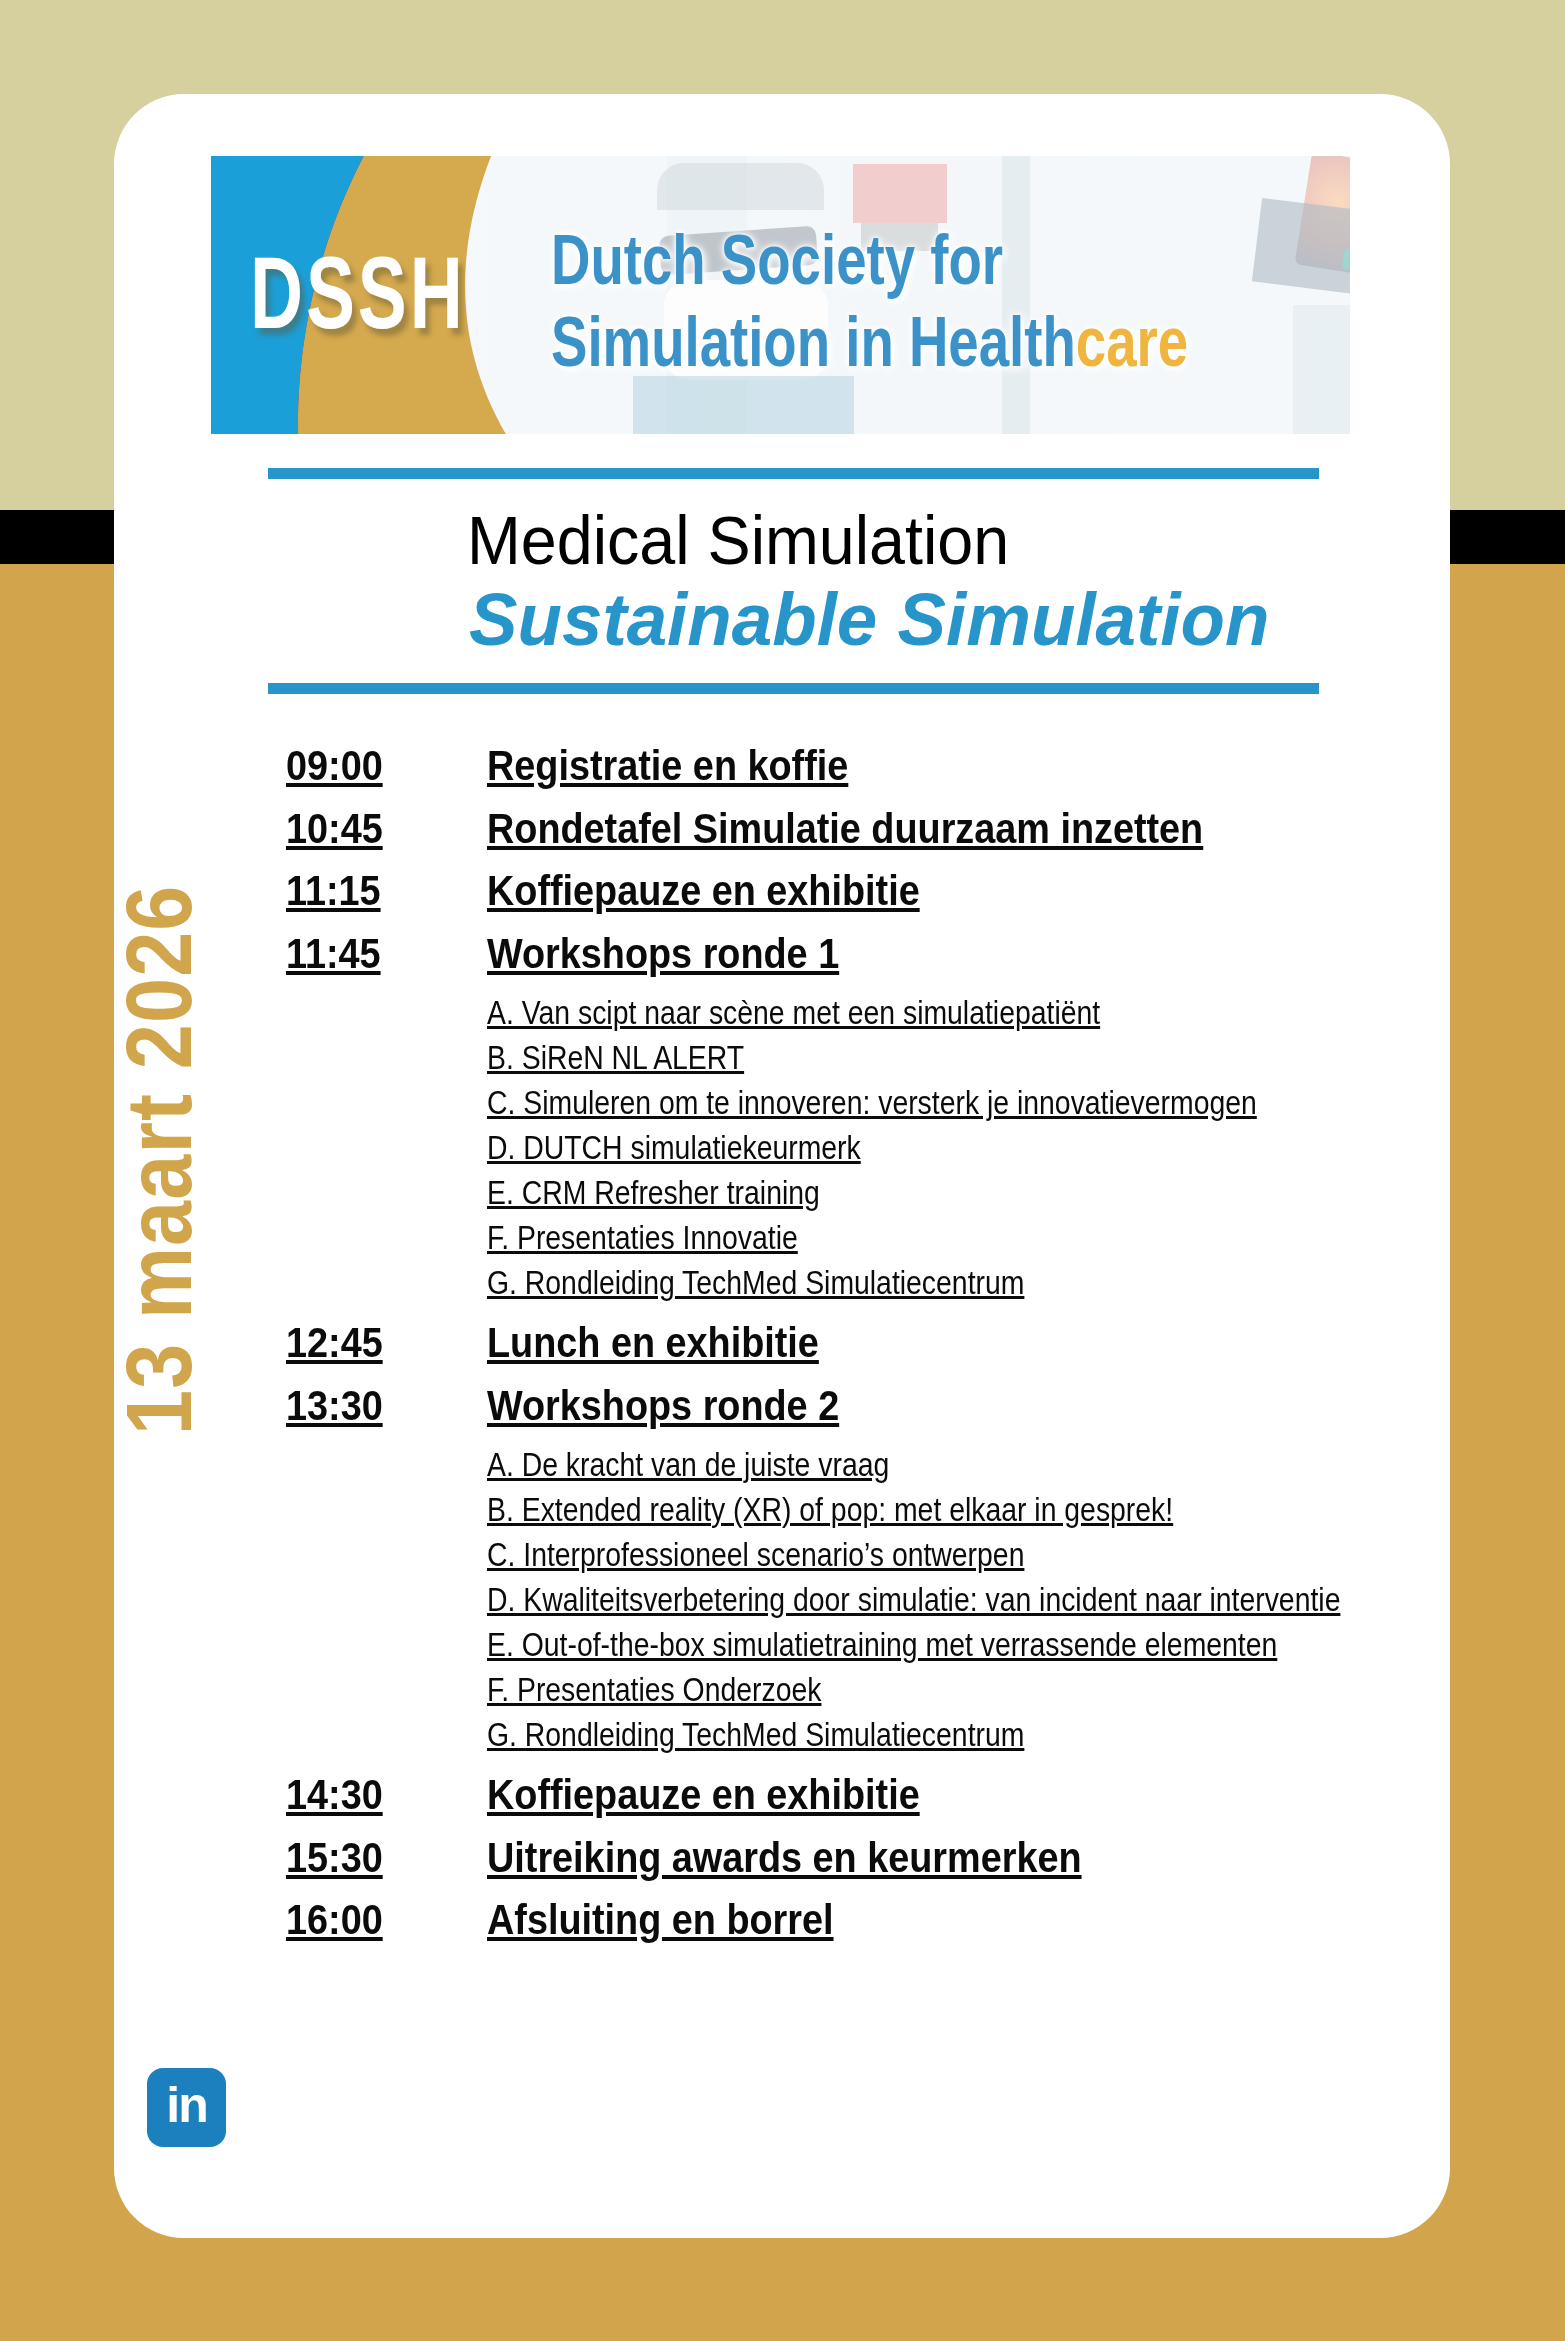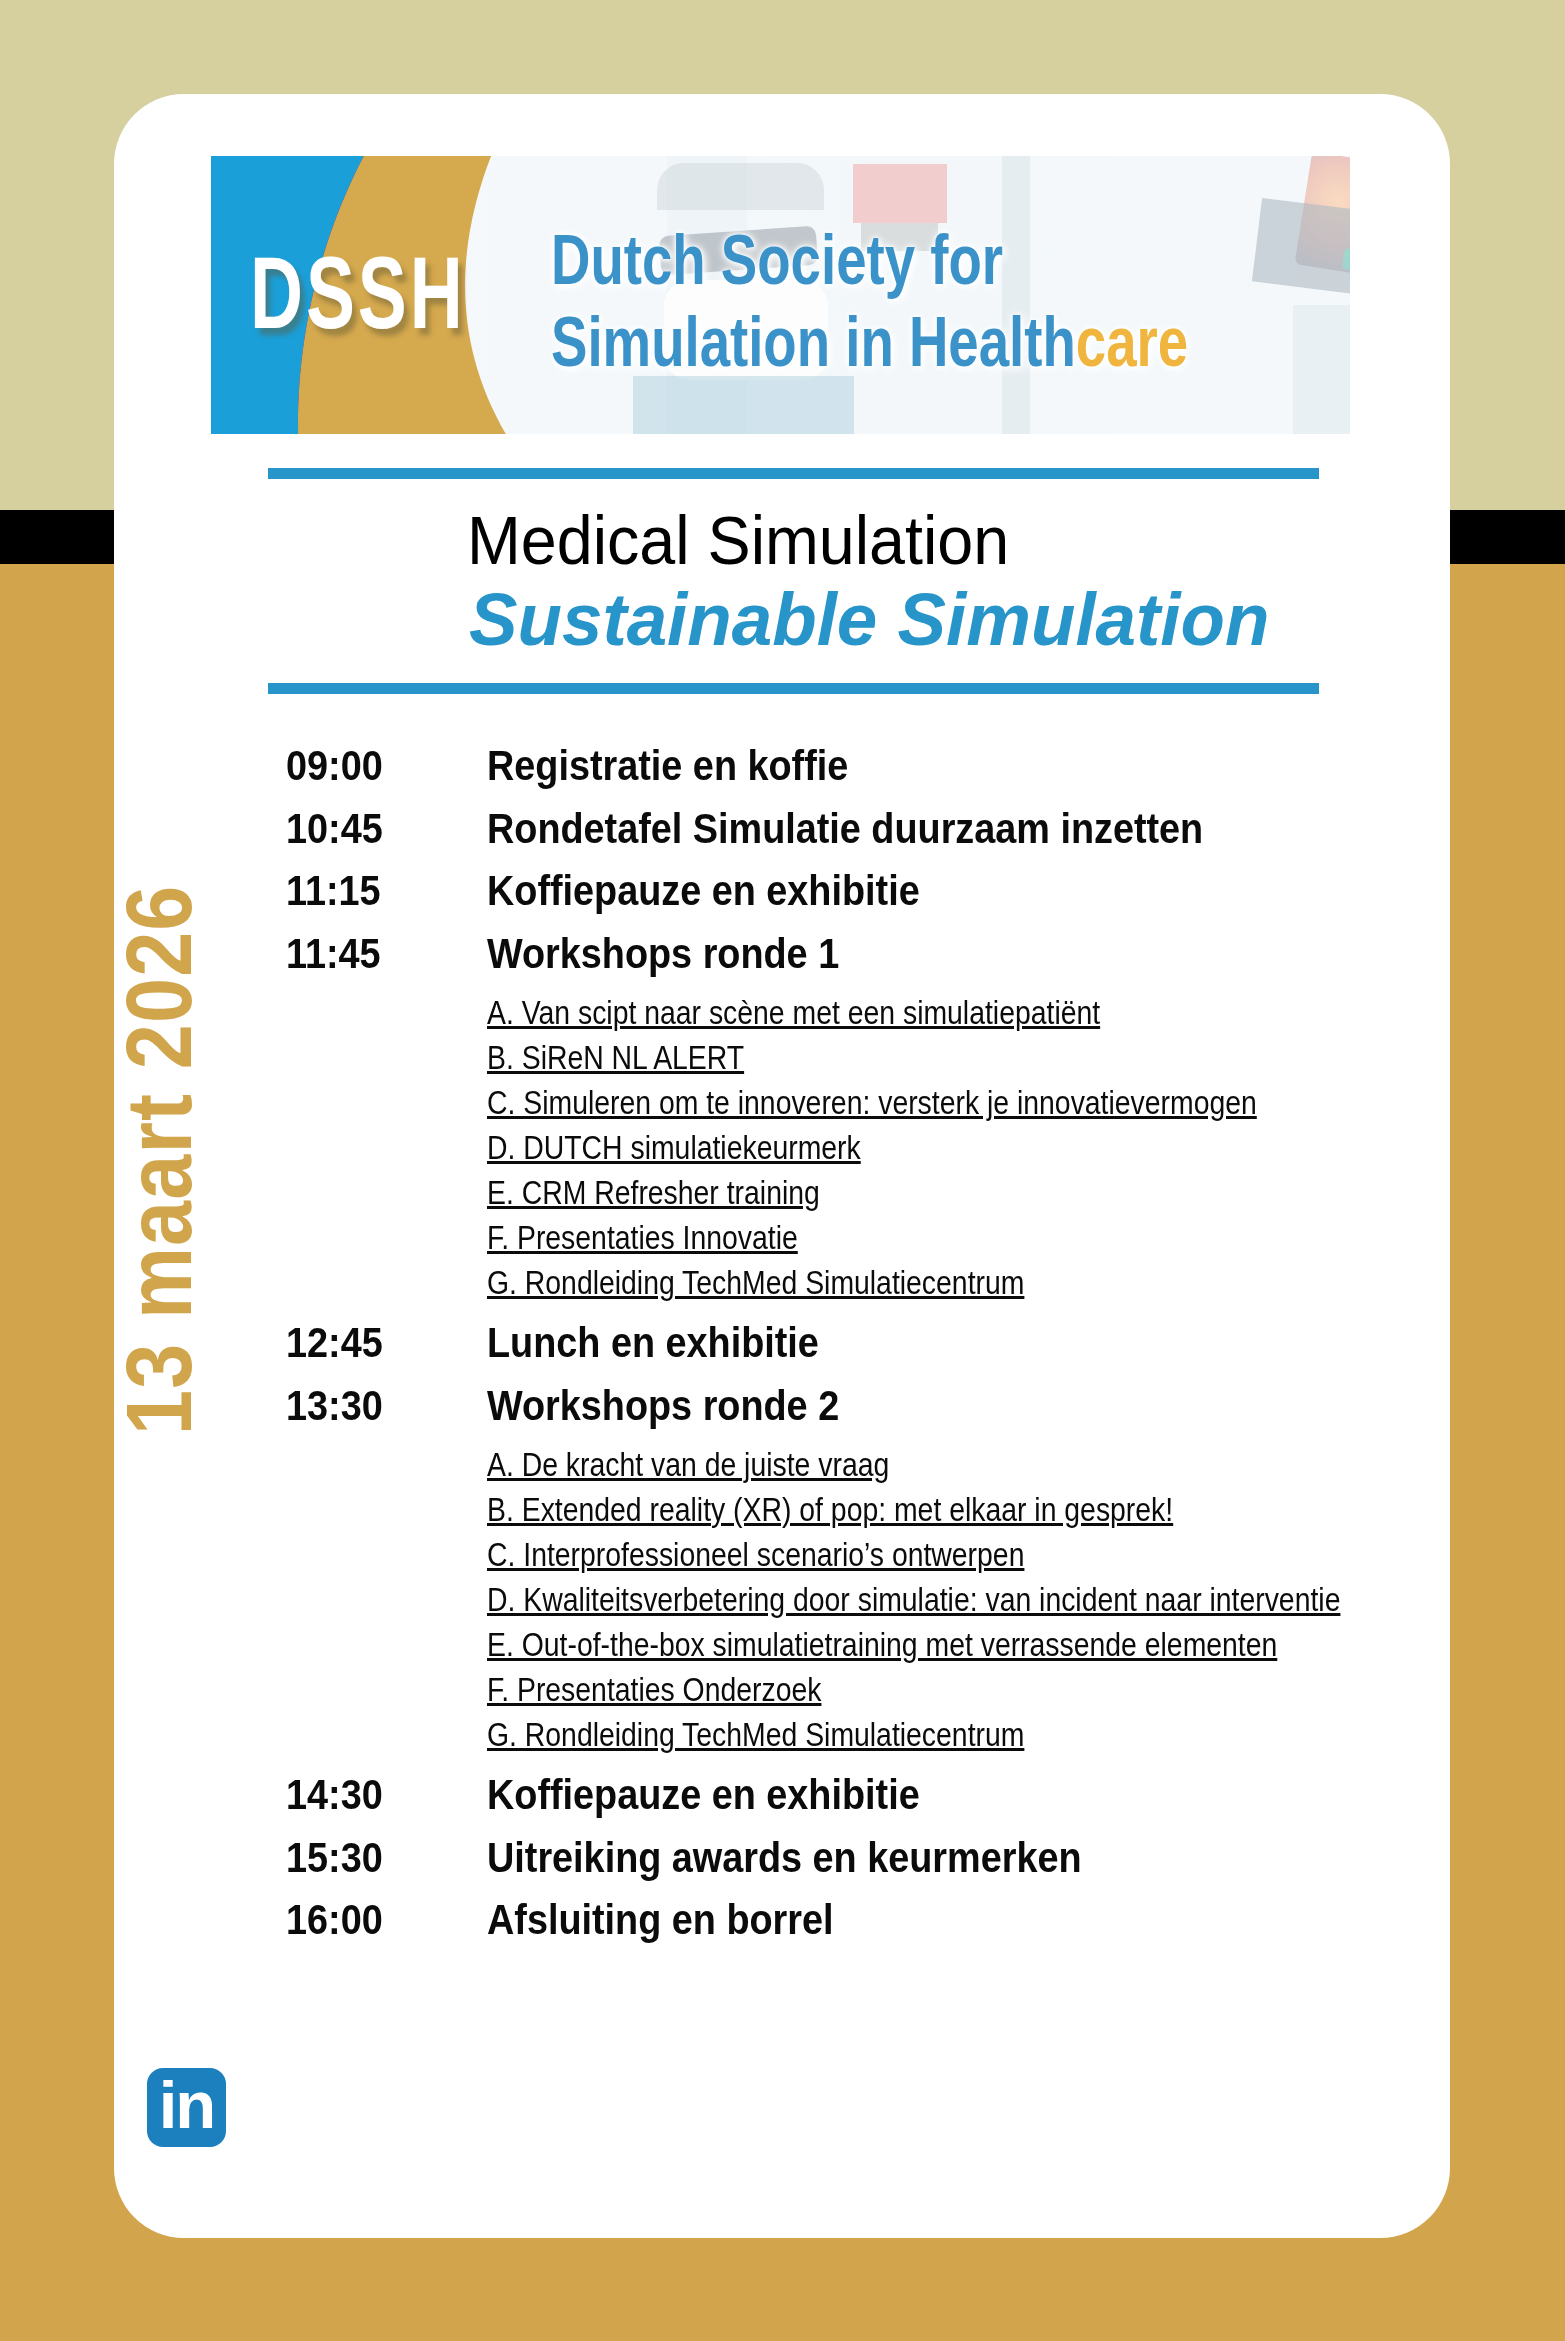--- a/index.html
+++ b/index.html
@@ -39,33 +39,33 @@
   .rule{position:absolute;left:154px;width:1051px;height:11.4px;background:#2795c9;}
   .rule1{top:374px;}
   .rule2{top:589px;}
   .title-main{position:absolute;left:353px;top:409px;font-size:68px;line-height:75px;color:#000;
         transform:scaleX(.95);transform-origin:0 0;white-space:nowrap;}
   .title-sub{position:absolute;left:355px;top:484px;font-size:75px;line-height:83px;font-weight:bold;font-style:italic;
         color:#2795c9;transform:scaleX(.97);transform-origin:0 0;white-space:nowrap;}
 
   
   .schedule{position:absolute;left:172px;top:648px;width:1159px;color:#0b0b0b;}
-  .srow{display:flex;font-size:42px;line-height:48px;font-weight:bold;margin-bottom:14.7px;}
+  .srow{display:flex;font-size:42px;line-height:48px;font-weight:bold;margin-bottom:14.7px;text-decoration:underline;}
   .srow .time{flex:0 0 201px;transform:scaleX(.9);transform-origin:0 50%;white-space:nowrap;}
   .srow .stitle{white-space:nowrap;transform:scaleX(.9);transform-origin:0 50%;}
   .kw{color:#2795c9;}
   .wgroup{margin:10.7px 0 17.4px 201px;text-decoration:underline;}
   .witem{font-size:33px;line-height:39px;margin-bottom:6px;white-space:nowrap;
          transform:scaleX(.86);transform-origin:0 50%;font-weight:normal;}
 
   
   .vdate{position:absolute;left:109px;top:1435px;transform:rotate(-90deg) scaleX(.88);transform-origin:0 0;
         font-size:92px;font-weight:bold;color:#d0a54b;white-space:nowrap;letter-spacing:1.3px;line-height:1.1;}
   .linkedin{position:absolute;left:33px;top:1974px;width:79px;height:79px;background:#1b80bd;border-radius:16px;
-        color:#fff;font-weight:bold;font-size:67px;line-height:74px;text-align:center;letter-spacing:-2px;cursor:pointer;}
+        color:#fff;font-weight:bold;font-size:50px;line-height:74px;text-align:center;letter-spacing:-2px;cursor:pointer;}
 </style>
 </head>
 <body>
 
 <div class="page">
   <div class="band-khaki"></div>
   <div class="band-black"></div>
 
   <div class="card">
 

